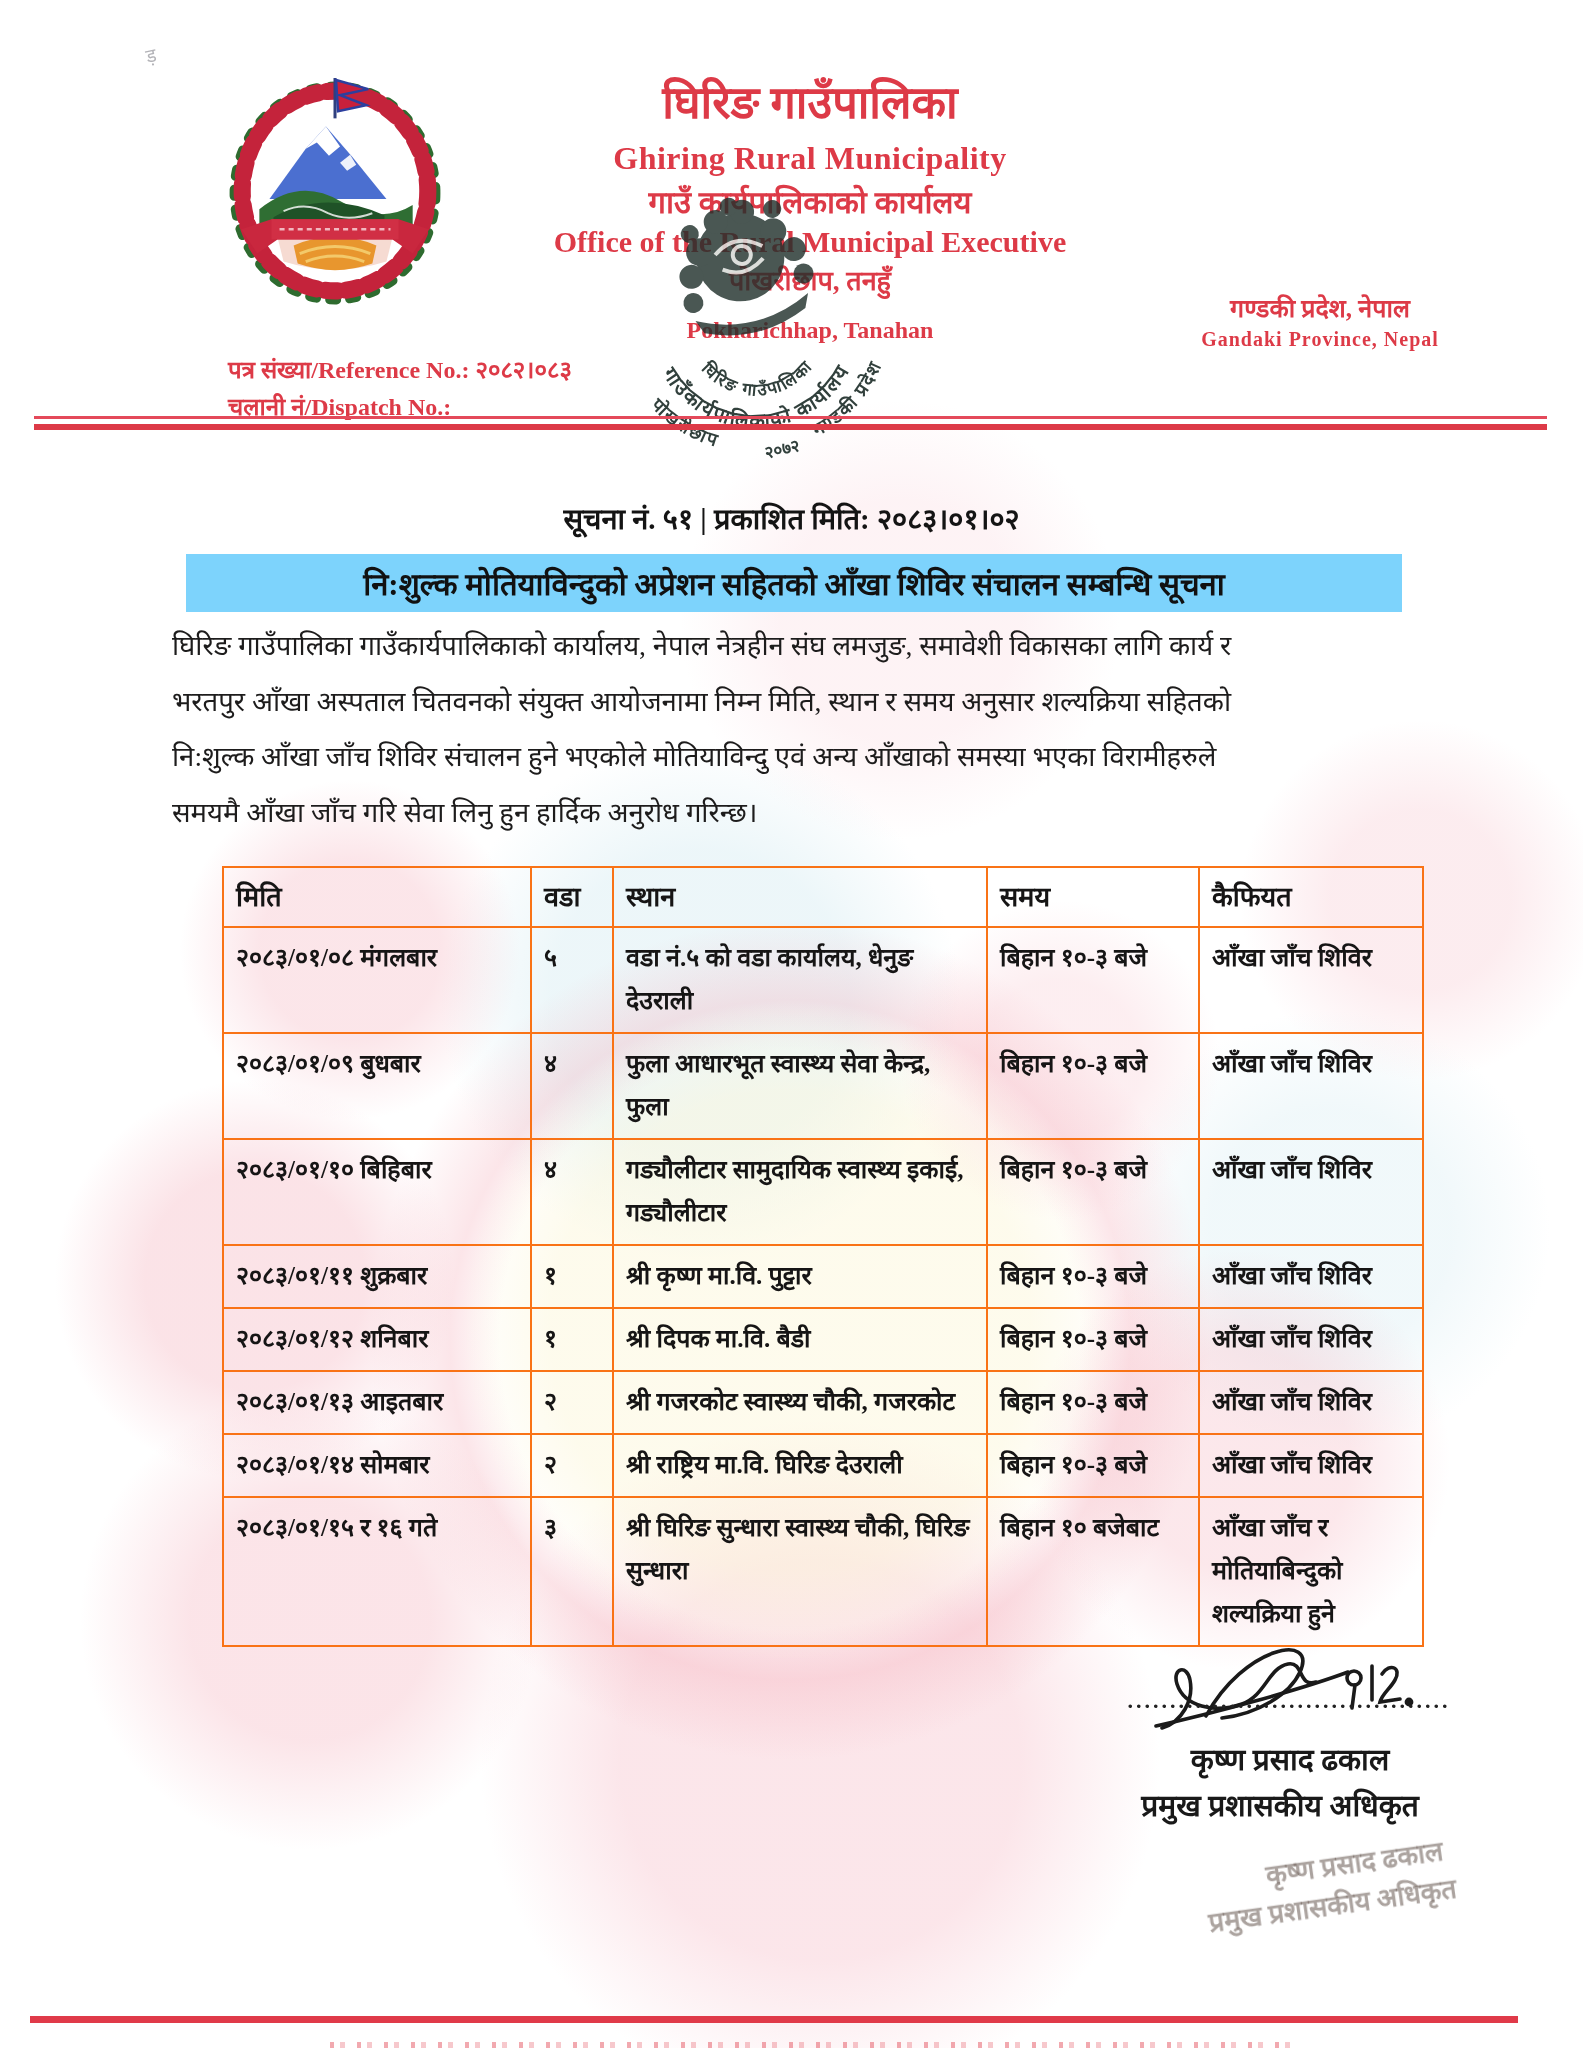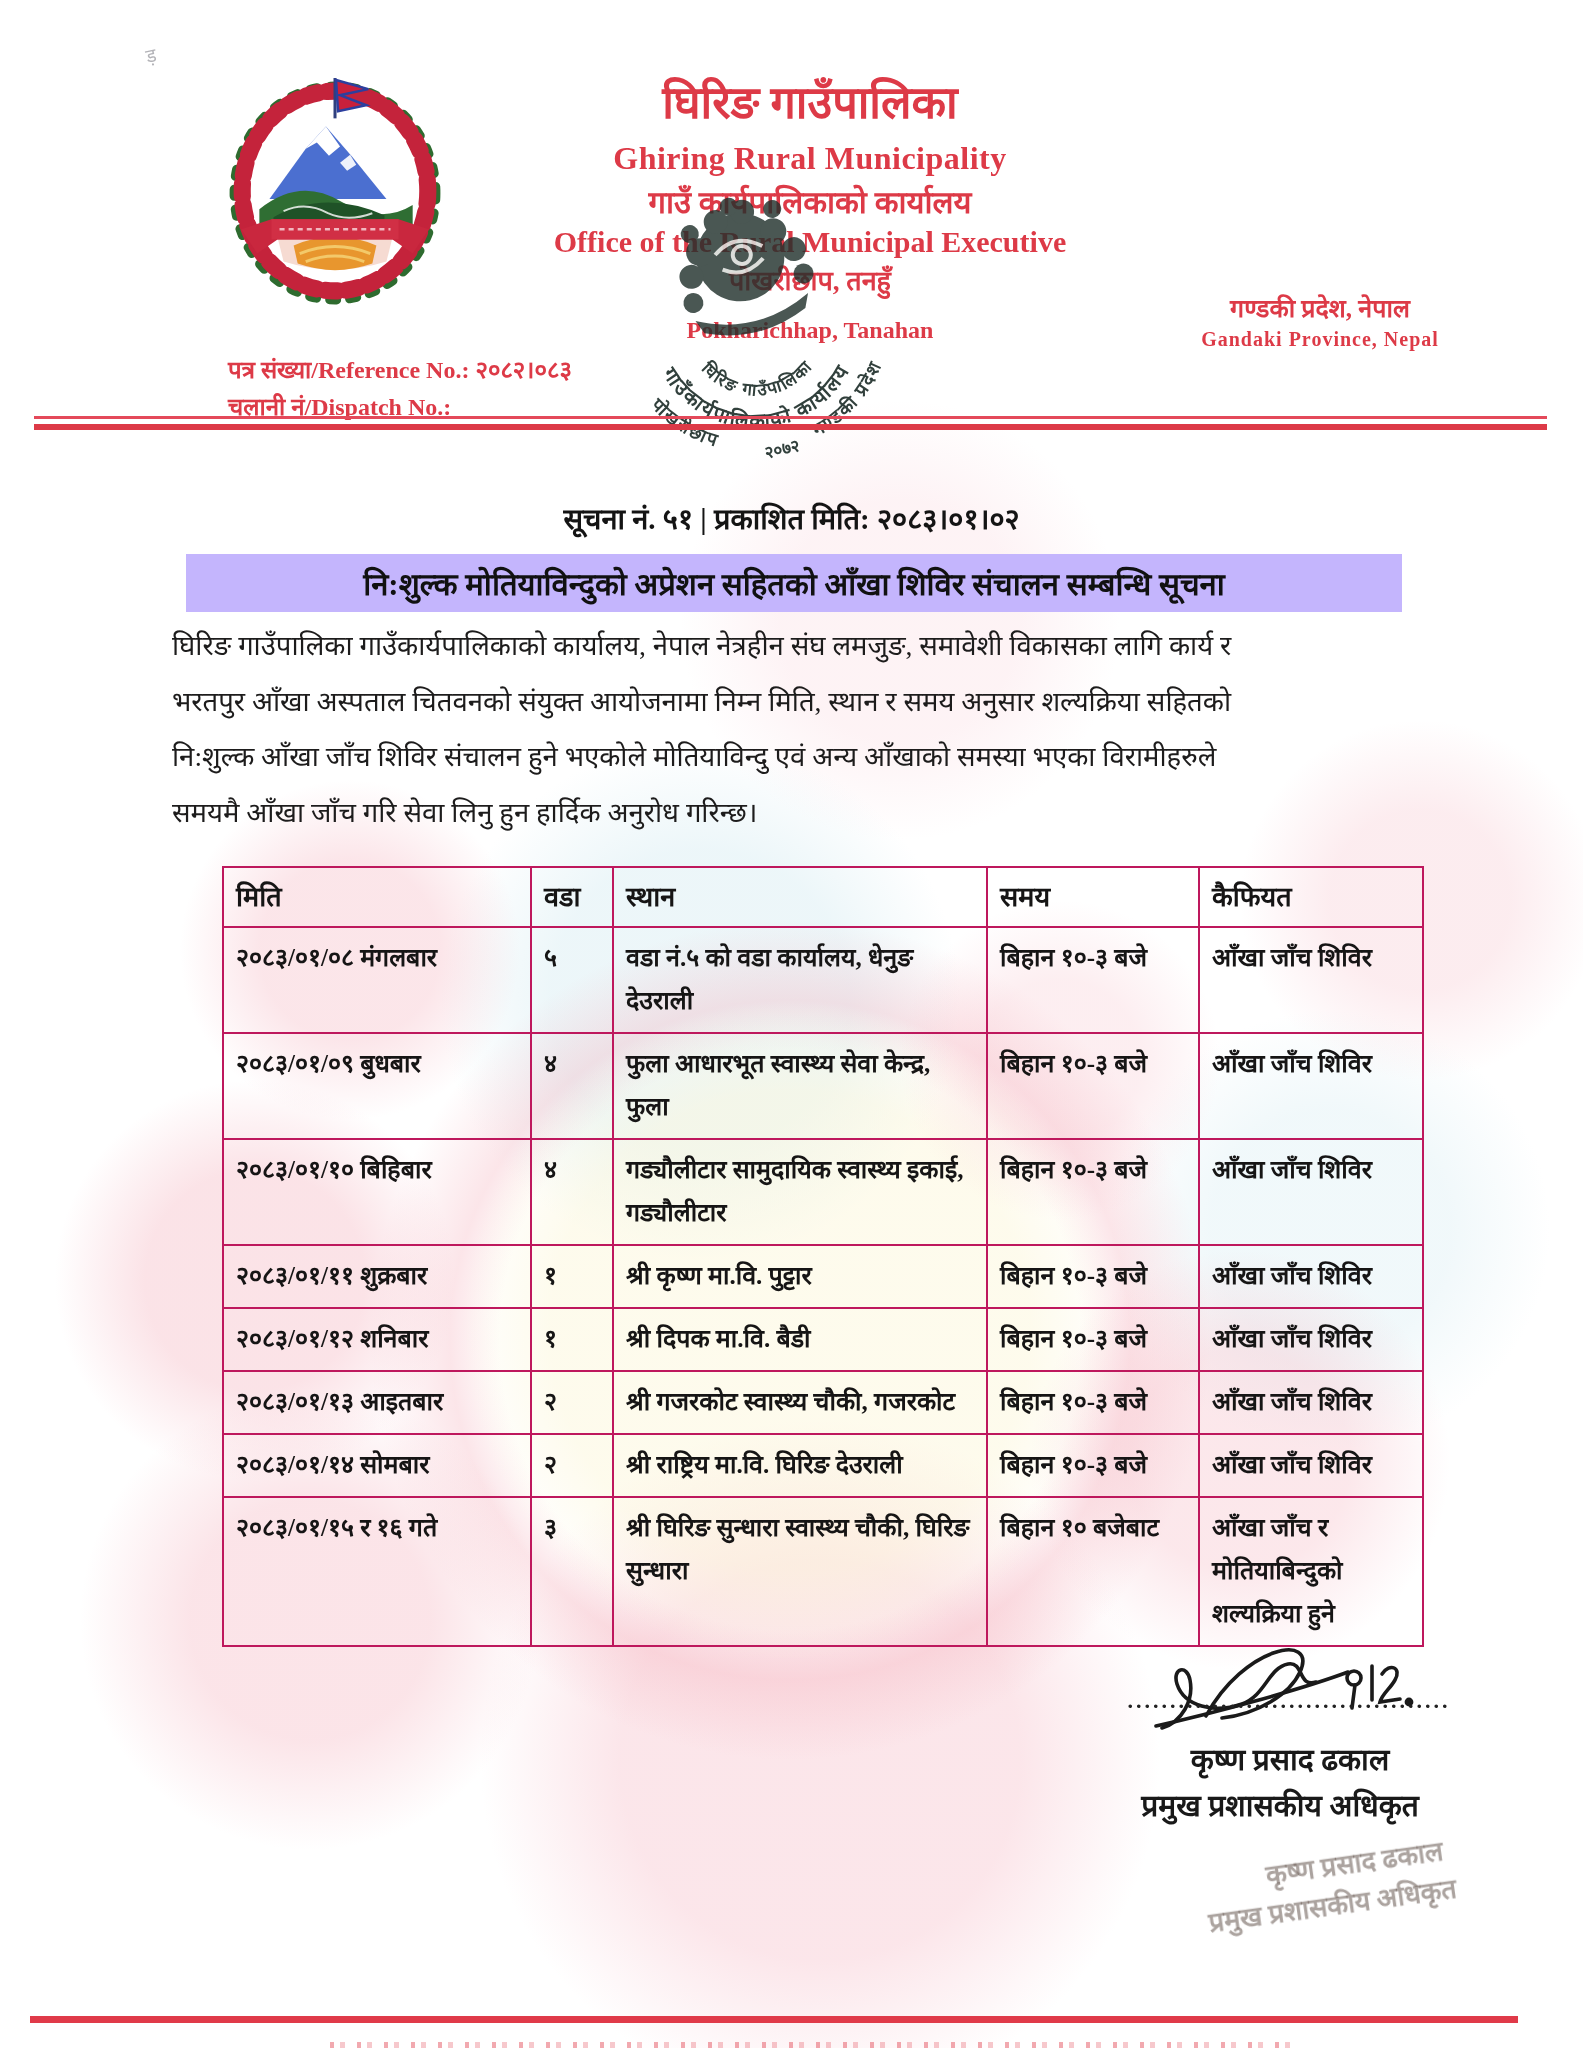--- a/index.html
+++ b/index.html
@@ -48,29 +48,29 @@
     transform:rotate(-13deg); opacity:.92;
   }
   .ref{ position:absolute; left:228px; top:352px; font-weight:bold; font-size:24px; line-height:1.55;}
   
   .rule-thin { position:absolute; left:34px; right:36px; top:416px; height:3px; background:#e4495a; }
   .rule-thick{ position:absolute; left:34px; right:36px; top:424px; height:6px; background:#dd3a47; }
   
   .notice-meta{ position:absolute; left:0; top:498px; width:1583px; text-align:center;
     font-size:29px; font-weight:bold; color:#141414;}
   .notice-title-band{ position:absolute; left:186px; top:554px; width:1216px; height:58px;
-    background:#c4b5fd; display:flex; align-items:center; justify-content:center;}
+    background:#7dd3fc; display:flex; align-items:center; justify-content:center;}
   .notice-title{ font-size:31px; font-weight:bold; color:#111; }
   .body-par{ position:absolute; left:172px; top:618px; width:1252px;
     font-size:27.5px; color:#1d1c1c; line-height:2.02; }
   
   table.sched{ position:absolute; left:222px; top:866px; width:1200px;
     border-collapse:collapse; table-layout:fixed; font-size:25px; color:#161515;}
   table.sched th, table.sched td{
-    border:2px solid #be185d; text-align:left; vertical-align:top;
+    border:2px solid #f97316; text-align:left; vertical-align:top;
     padding:8px 12px 10px 12px; line-height:1.72; font-weight:bold;
   }
   table.sched th{ font-size:27px; padding-top:6px; padding-bottom:6px;}
   
   .sig-scribble{ position:absolute; left:1148px; top:1628px; width:290px; height:130px;}
   .sig-dots{ position:absolute; left:1124px; top:1688px; width:330px; text-align:center;
     font-size:22px; font-weight:bold; letter-spacing:3px; color:#222;}
   .sig-name{ position:absolute; left:1080px; top:1738px; width:420px; text-align:center;
     font-size:30px; font-weight:bold; color:#191919;}
   .sig-title{ position:absolute; left:1060px; top:1784px; width:440px; text-align:center;

